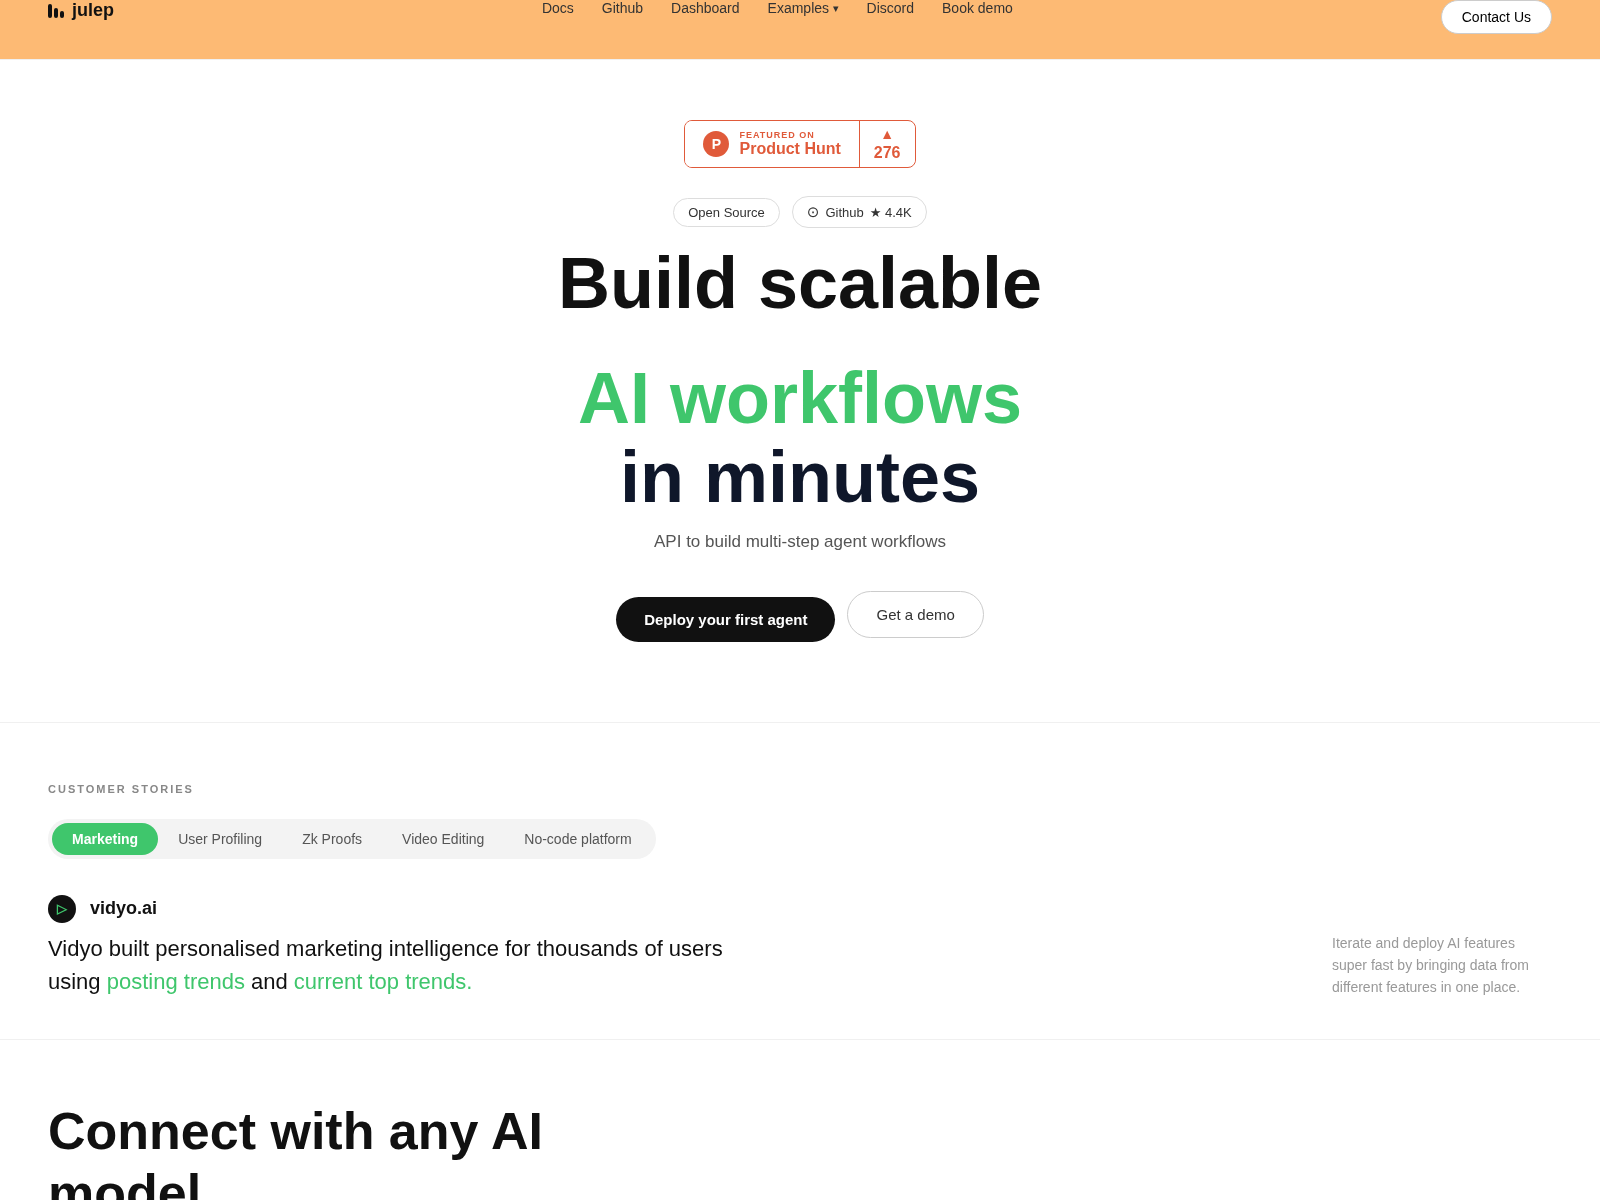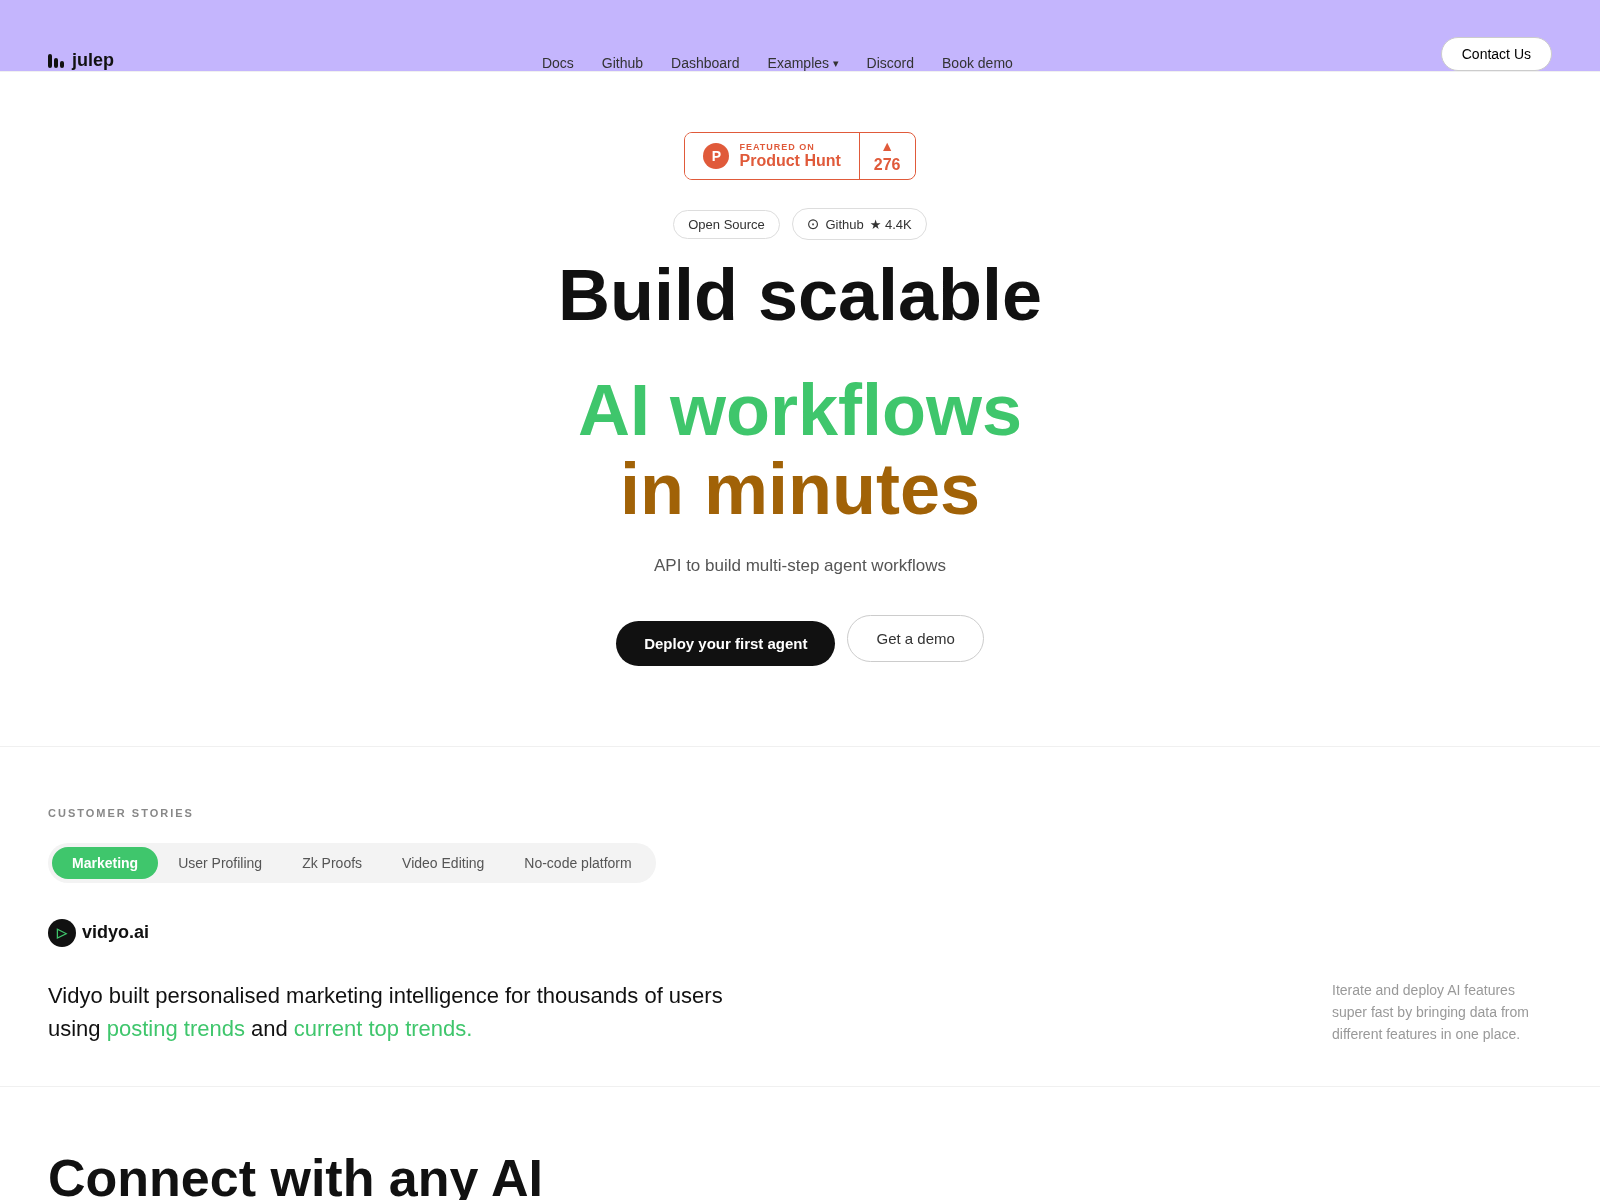--- a/index.html
+++ b/index.html
@@ -1,22 +1,22 @@
 <!DOCTYPE html>
 <html><head>
   <meta charset="utf-8">
   <style>
     * { margin: 0; padding: 0; box-sizing: border-box; }
     body { font-family: -apple-system, BlinkMacSystemFont, 'Segoe UI', sans-serif; background: #fff; color: #111; }
 
     
     nav {
-      display: flex; align-items: flex-end; justify-content: space-between;
-      padding: 0 48px; height: 72px; border-bottom: 1px solid #f0f0f0;
-      position: sticky; top: 0; background: #c4b5fd; z-index: 100;
+      display: flex; align-items: flex-start; justify-content: space-between;
+      padding: 0 48px; height: 60px; border-bottom: 1px solid #f0f0f0;
+      position: sticky; top: 0; background: #fdba74; z-index: 100;
     }
     .nav-logo { display: flex; align-items: center; gap: 8px; font-weight: 700; font-size: 18px; cursor: pointer; }
     .nav-logo-icon { display: flex; gap: 2px; }
     .nav-logo-bar { width: 4px; height: 14px; background: #111; border-radius: 2px; }
     .nav-logo-bar:nth-child(2) { height: 10px; margin-top: 4px; }
     .nav-logo-bar:nth-child(3) { height: 7px; margin-top: 7px; }
     .nav-links { display: flex; align-items: center; gap: 28px; }
     .nav-link { font-size: 14px; color: #333; text-decoration: none; cursor: pointer; display: flex; align-items: center; gap: 4px; }
     .nav-cta {
       background: #fff; border: 1.5px solid #ccc; border-radius: 20px;
@@ -61,23 +61,23 @@
     .hero-badge-github {
       display: flex; align-items: center; gap: 6px;
       border: 1px solid #ddd; border-radius: 20px; padding: 6px 14px;
       font-size: 13px; color: #333; background: #fff;
     }
     .github-icon { font-size: 15px; }
 
     .hero-title { text-align: center; margin-bottom: 14px; }
     .hero-title-line1 { font-size: 72px; font-weight: 800; color: #111; display: block; line-height: 1.1; }
     .hero-title-line2 { font-size: 72px; font-weight: 800; color: #3fc66c; display: block; line-height: 1.1; margin-top: 36px; }
-    .hero-title-line3 { font-size: 72px; font-weight: 800; color: #a16207; display: block; line-height: 1.1; }
-
-    .hero-subtitle { font-size: 17px; color: #555; margin-bottom: 36px; margin-top: 12px; }
+    .hero-title-line3 { font-size: 72px; font-weight: 800; color: #0f172a; display: block; line-height: 1.1; }
+
+    .hero-subtitle { font-size: 17px; color: #555; margin-bottom: 36px; }
 
     .hero-actions { display: flex; gap: 12px; align-items: center; }
     .btn-primary {
       background: #111; color: #fff; border: none; border-radius: 24px;
       padding: 14px 28px; font-size: 15px; font-weight: 600; cursor: pointer; margin-top: 9px;
     }
     .btn-secondary {
       background: #fff; color: #333; border: 1.5px solid #ccc; border-radius: 24px;
       padding: 14px 28px; font-size: 15px; font-weight: 500; cursor: pointer;
     }
@@ -86,21 +86,21 @@
     .customer-stories { padding: 60px 48px 40px; border-bottom: 1px solid #f0f0f0; }
     .section-label { font-size: 11px; font-weight: 700; color: #888; letter-spacing: 2px; text-transform: uppercase; margin-bottom: 24px; }
 
     .story-tabs { display: flex; gap: 0; background: #f3f3f3; border-radius: 24px; padding: 4px; width: fit-content; margin-bottom: 36px; }
     .story-tab {
       padding: 8px 20px; border-radius: 20px; font-size: 14px; font-weight: 500;
       cursor: pointer; color: #555; border: none; background: transparent;
     }
     .story-tab.active { background: #3fc66c; color: #fff; font-weight: 600; }
 
-    .story-logo { display: flex; align-items: center; gap: 6px; margin-bottom: 32px; font-size: 18px; font-weight: 700; }
+    .story-logo { display: flex; align-items: center; gap: 14px; margin-bottom: 9px; font-size: 18px; font-weight: 700; }
     .vidyo-logo-icon {
       width: 28px; height: 28px; background: #111; border-radius: 50%;
       display: flex; align-items: center; justify-content: center;
     }
     .vidyo-logo-icon::before { content: '▷'; color: #3fc66c; font-size: 13px; }
 
     .story-content { display: flex; align-items: flex-start; justify-content: space-between; gap: 28px; }
     .story-main { max-width: 680px; }
     .story-text { font-size: 22px; font-weight: 500; color: #111; line-height: 1.5; }
     .story-link { color: #3fc66c; text-decoration: none; }

